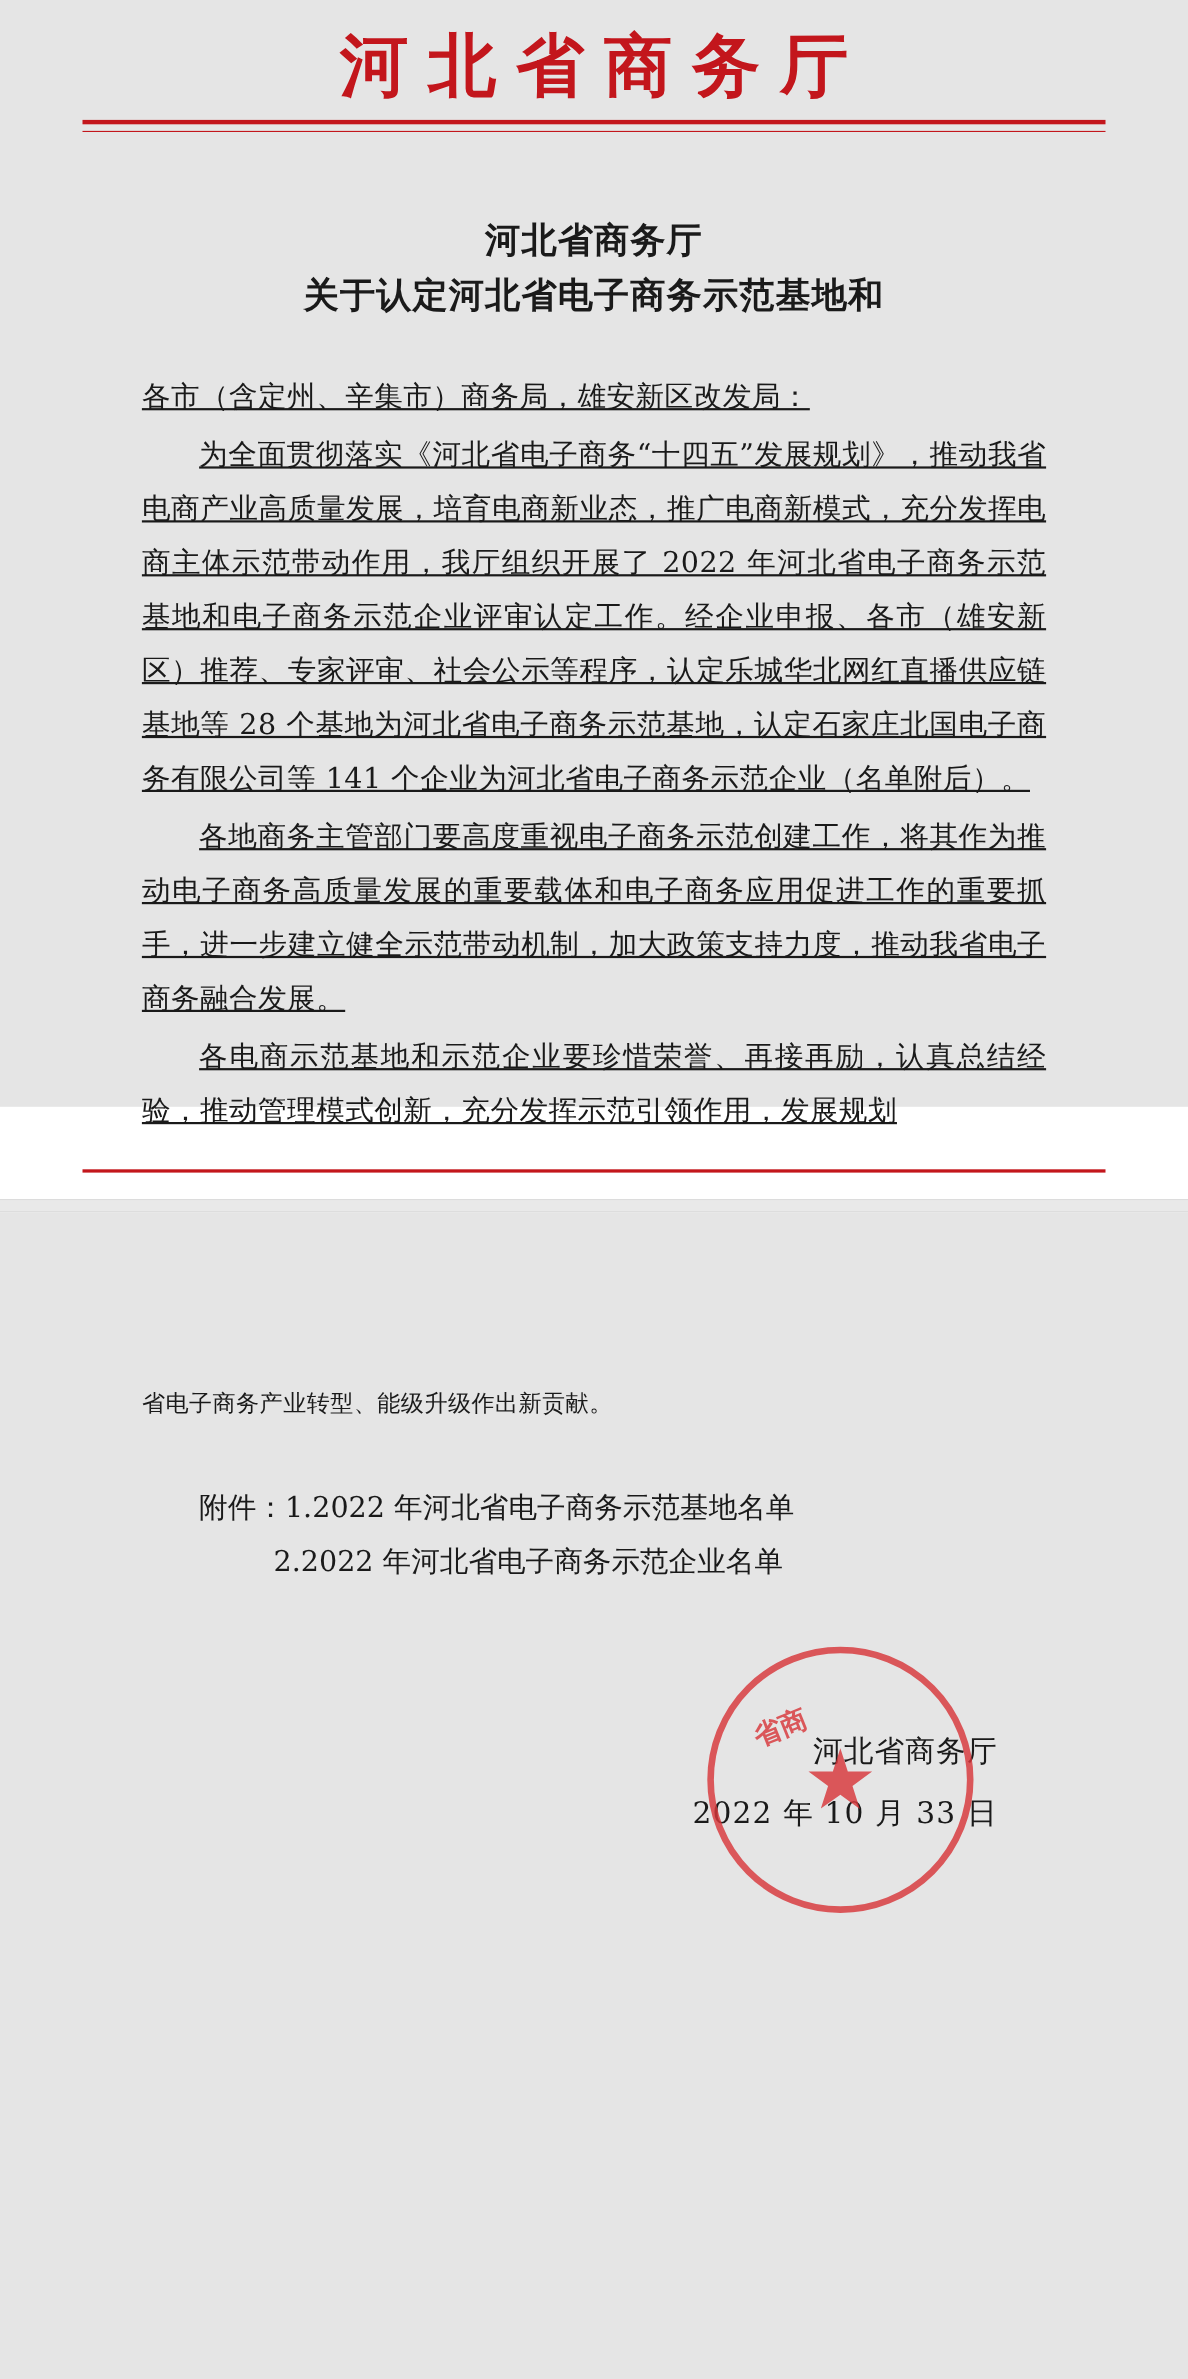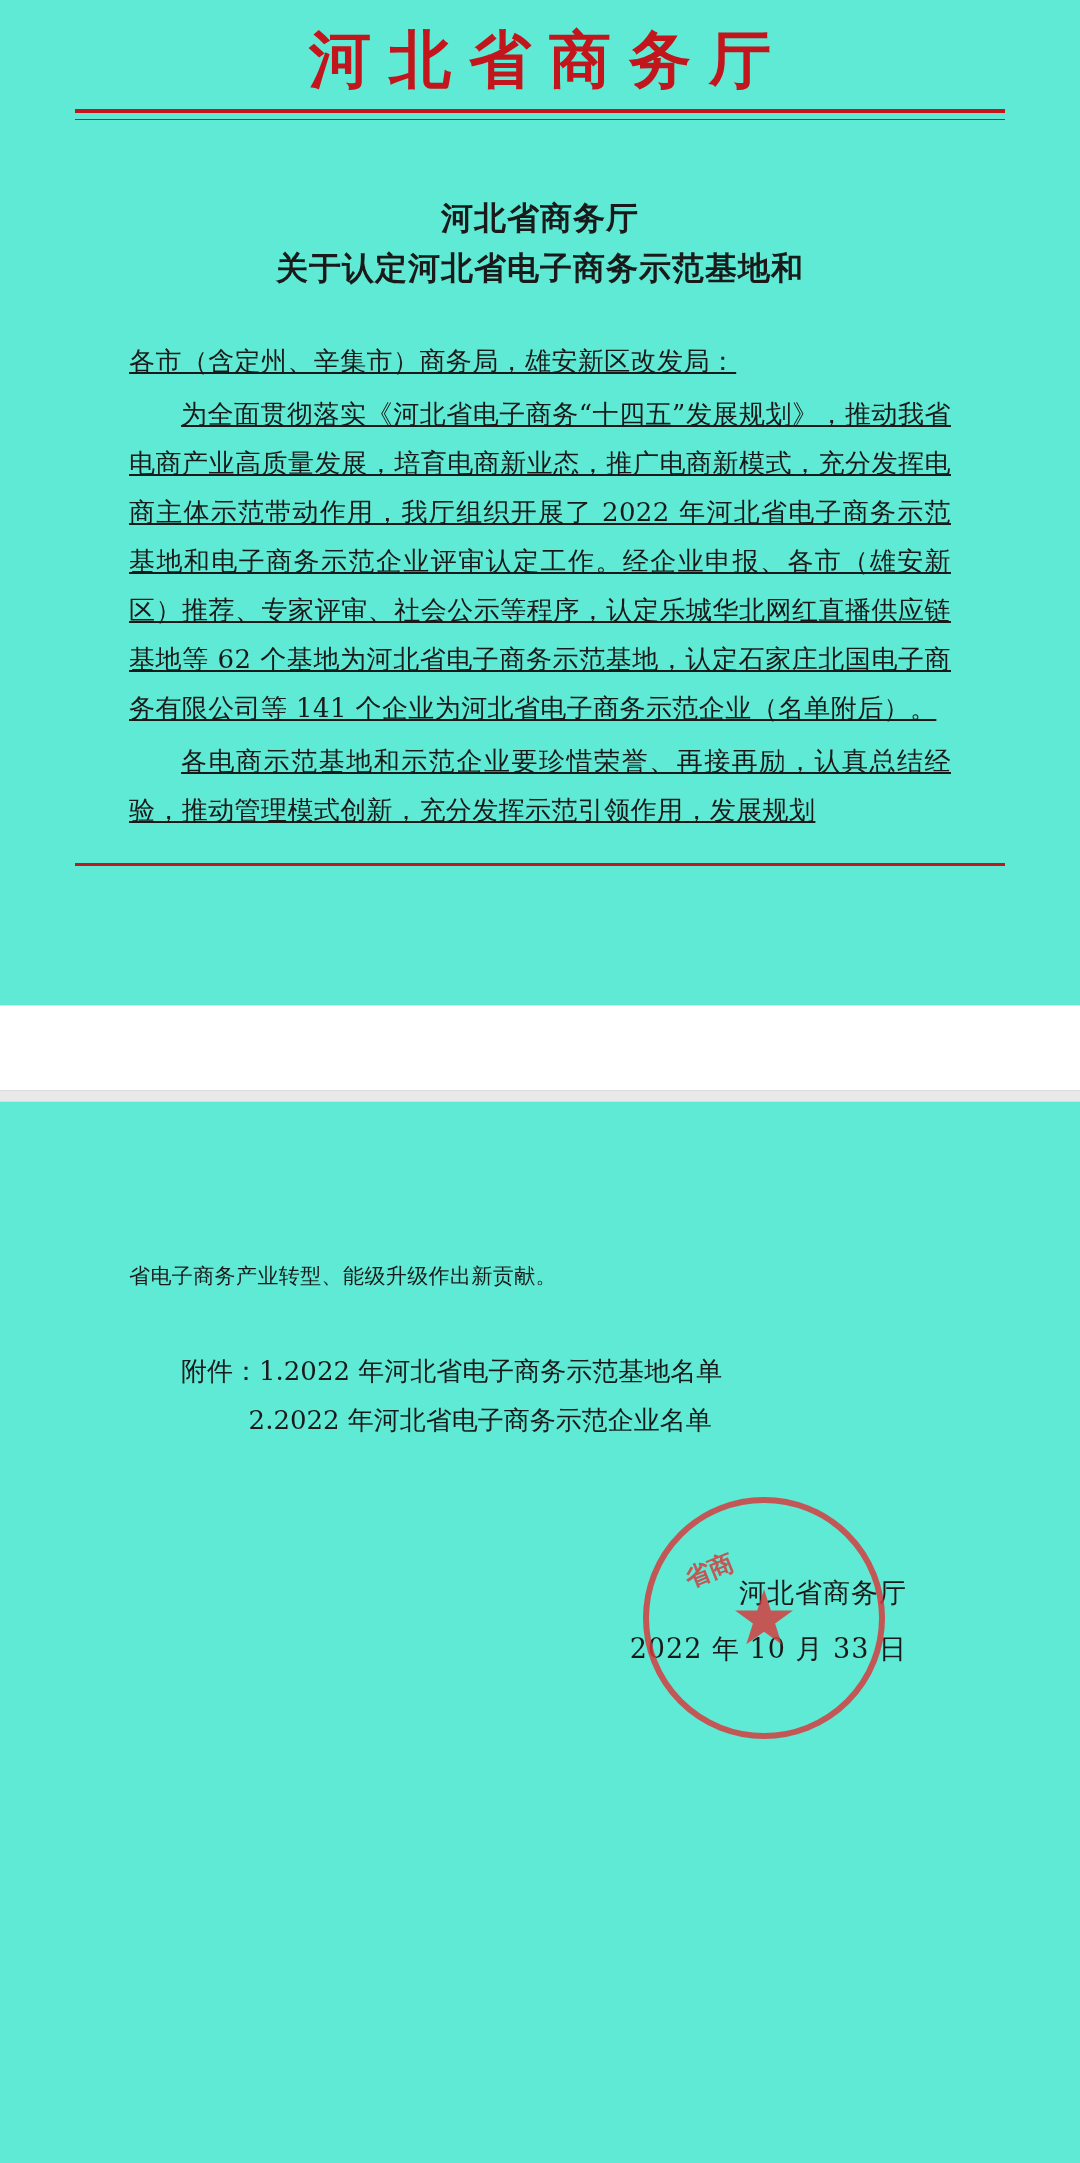--- a/index.html
+++ b/index.html
@@ -16,21 +16,21 @@
     position: relative;
     width: 1080px;
     min-height: 2163px;
     background: #ffffff;
     overflow: hidden;
   }
 
   
   .sheet {
     position: relative;
-    background: #5eead4;
+    background: #e5e5e5;
     padding: 0;
   }
   .sheet-top {
     height: 1005px;
     border-bottom: 1px solid #e6e6e6;
   }
 
   .letterhead {
     padding-top: 12px;
     text-align: center;
@@ -189,21 +189,22 @@
       <div class="rule-thin"></div>
     </div>
 
     <div class="doc-title">
       <span class="line">河北省商务厅</span>
       <span class="line">关于认定河北省电子商务示范基地和</span>
     </div>
 
     <div class="body-text">
       <p>各市（含定州、辛集市）商务局，雄安新区改发局：</p>
-      <p class="indent">为全面贯彻落实《河北省电子商务“十四五”发展规划》，推动我省电商产业高质量发展，培育电商新业态，推广电商新模式，充分发挥电商主体示范带动作用，我厅组织开展了 2022 年河北省电子商务示范基地和电子商务示范企业评审认定工作。经企业申报、各市（雄安新区）推荐、专家评审、社会公示等程序，认定乐城华北网红直播供应链基地等 62 个基地为河北省电子商务示范基地，认定石家庄北国电子商务有限公司等 141 个企业为河北省电子商务示范企业（名单附后）。</p>
+      <p class="indent">为全面贯彻落实《河北省电子商务“十四五”发展规划》，推动我省电商产业高质量发展，培育电商新业态，推广电商新模式，充分发挥电商主体示范带动作用，我厅组织开展了 2022 年河北省电子商务示范基地和电子商务示范企业评审认定工作。经企业申报、各市（雄安新区）推荐、专家评审、社会公示等程序，认定乐城华北网红直播供应链基地等 28 个基地为河北省电子商务示范基地，认定石家庄北国电子商务有限公司等 141 个企业为河北省电子商务示范企业（名单附后）。</p>
+      <p class="indent">各地商务主管部门要高度重视电子商务示范创建工作，将其作为推动电子商务高质量发展的重要载体和电子商务应用促进工作的重要抓手，进一步建立健全示范带动机制，加大政策支持力度，推动我省电子商务融合发展。</p>
       <p class="indent">各电商示范基地和示范企业要珍惜荣誉、再接再励，认真总结经验，推动管理模式创新，充分发挥示范引领作用，发展规划</p>
     </div>
 
     <div class="sheet-bottom-rule"></div>
   </div>
 
   <div class="gap"></div>
   <div class="sheet-divider"></div>
 
   <div class="sheet sheet-bottom">

